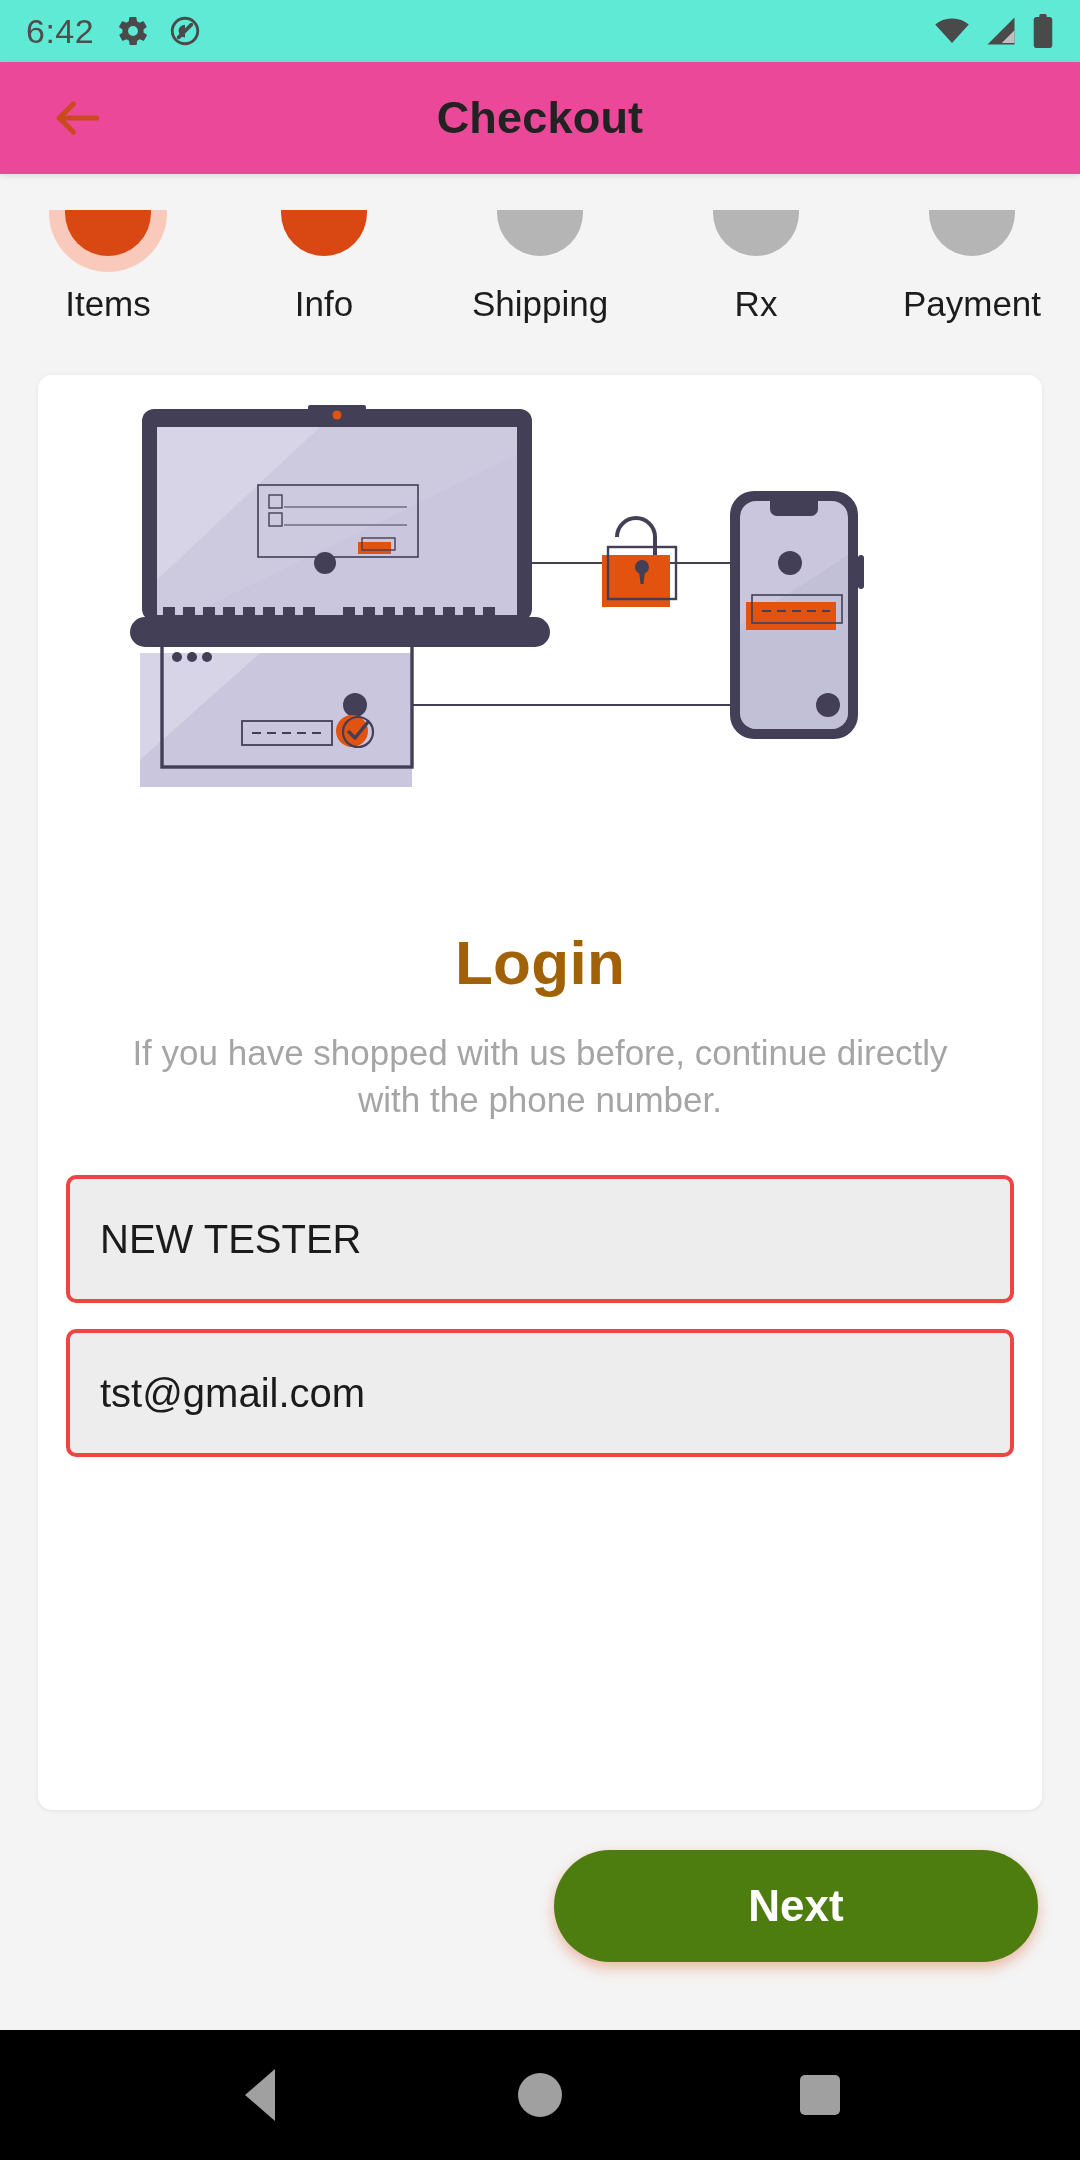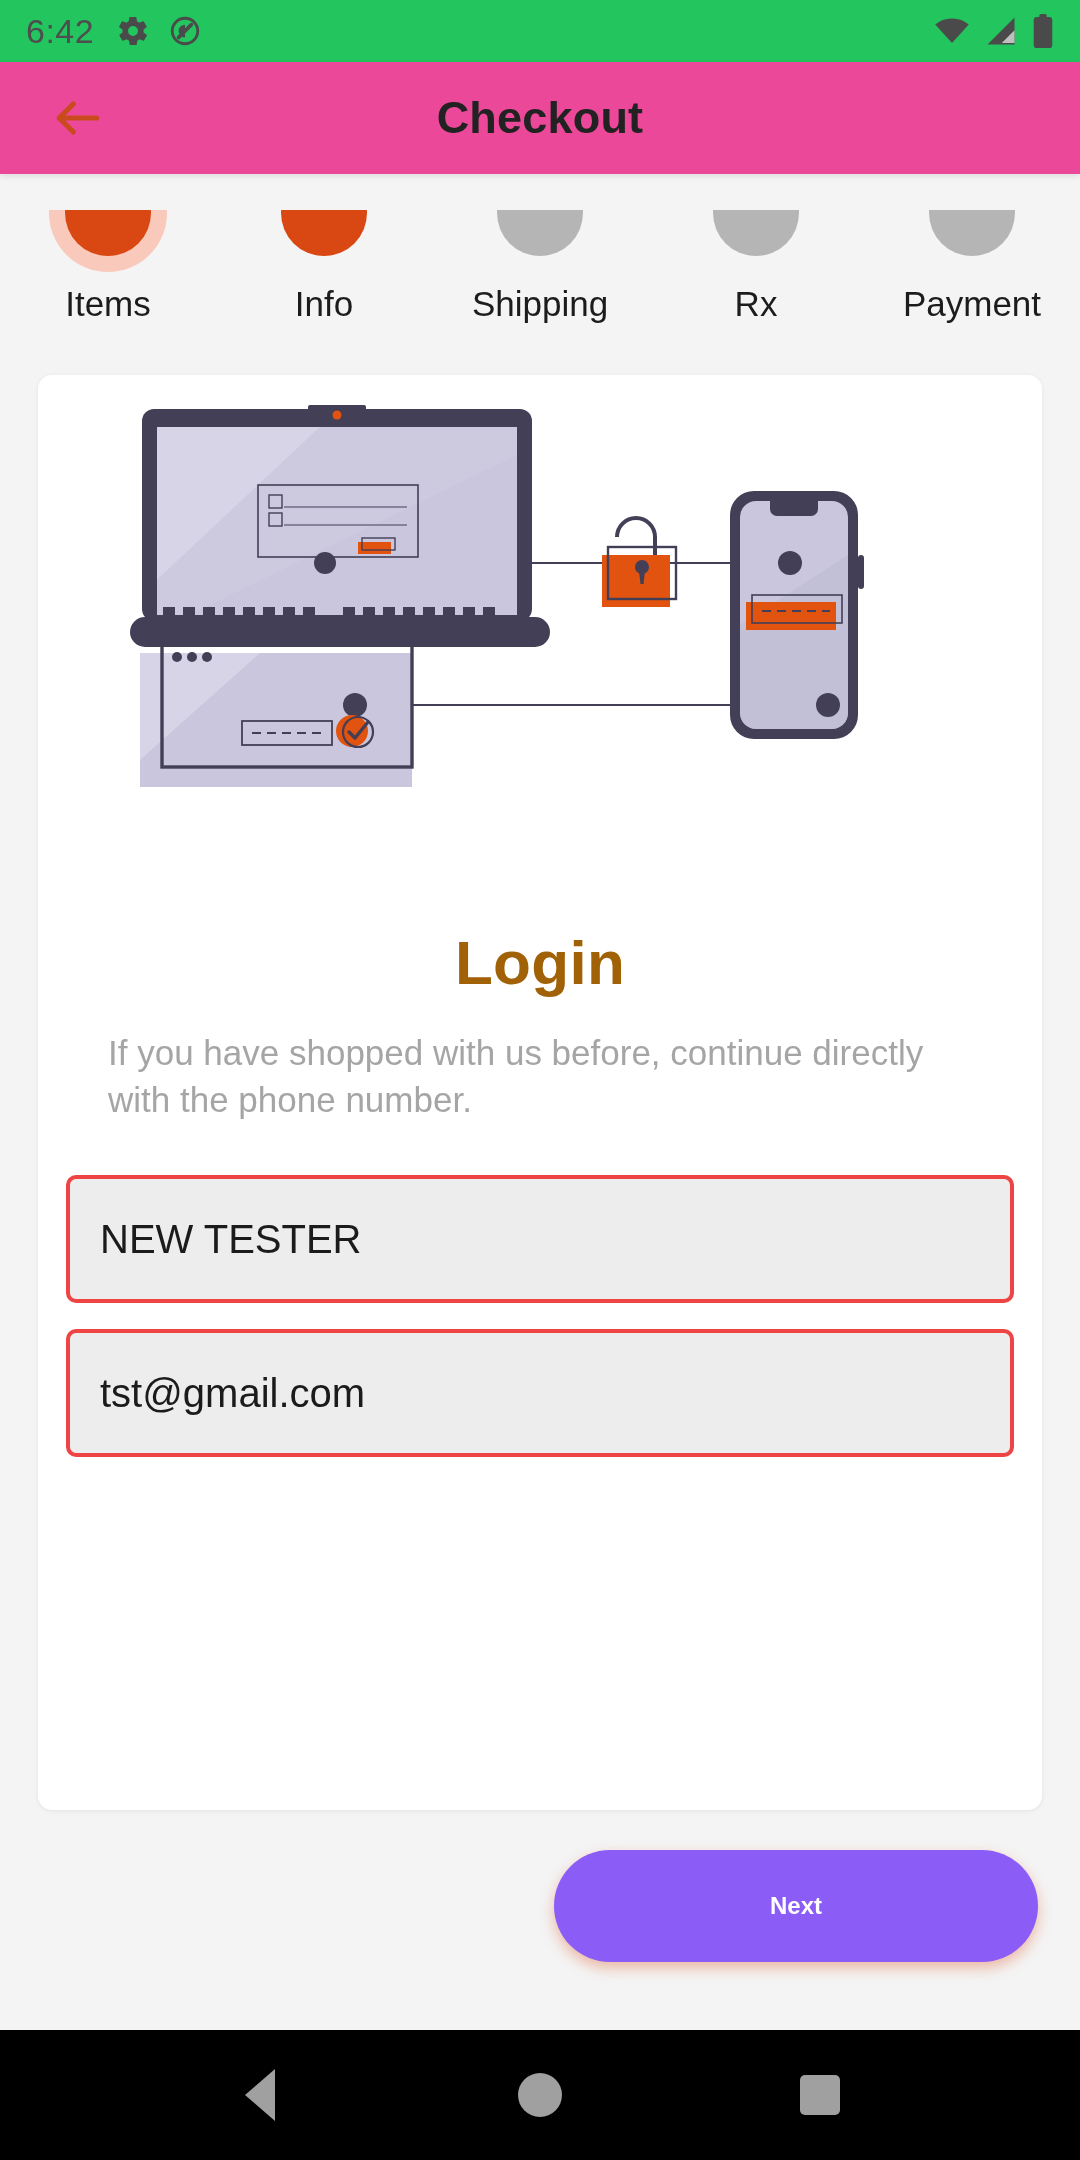--- a/index.html
+++ b/index.html
@@ -9,21 +9,21 @@
     background:#ffffff;
     font-family:"Liberation Sans", sans-serif;
     overflow:hidden;
   }
 
   .screen { position:relative; width:1080px; height:2160px; background:#f4f4f4; }
 
   
   .statusbar{
     position:absolute; left:0; top:0; width:1080px; height:62px;
-    background:#22c55e; display:flex; align-items:center;
+    background:#5eead4; display:flex; align-items:center;
     padding:0 26px; color:#4a4a4a;
   }
   .sb-time{ font-size:34px; letter-spacing:.5px; color:#4e4e4e; }
   .sb-left-icons{ display:flex; align-items:center; gap:18px; margin-left:22px; }
   .sb-right{ margin-left:auto; display:flex; align-items:center; gap:14px; }
   .sb-ico{ display:block; }
 
   
   .appbar{
     position:absolute; left:0; top:62px; width:1080px; height:112px;
@@ -81,21 +81,21 @@
   }
 
   .illus{ position:relative; width:100%; height:510px; margin-top:20px; }
   .illus svg{ display:block; margin:0 auto; }
 
   .login-title{
     text-align:center; font-size:62px; font-weight:bold;
     color:#a16207; margin-top:22px; letter-spacing:.3px;
   }
   .login-sub{
-    text-align:left; font-size:35px; line-height:1.33;
+    text-align:center; font-size:35px; line-height:1.33;
     color:#a5a5a5; margin-top:32px; padding:0 70px;
   }
 
   
   .fields{ margin-top:52px; padding:0 28px; }
   .field{
     height:128px; background:#ededed;
     border:4px solid #ef4444; border-radius:10px;
     display:flex; align-items:center;
     padding:0 30px; margin-bottom:26px;
@@ -104,22 +104,22 @@
   .field-value{ font-size:40px; color:#1b1b1b; }
   .cc{ font-size:40px; color:#1b1b1b; padding-right:28px; }
   .cc-div{
     width:2px; height:76px; background:#9a9a9a; margin-right:30px;
   }
 
   
   .next-btn{
     position:absolute; left:554px; top:1850px;
     width:484px; height:112px;
-    background:#8b5cf6; border:none; border-radius:56px;
-    color:#ffffff; font-size:24px; font-weight:bold;
+    background:#4d7c0f; border:none; border-radius:56px;
+    color:#ffffff; font-size:44px; font-weight:bold;
     font-family:"Liberation Sans", sans-serif;
     cursor:pointer;
     box-shadow:0 6px 14px rgba(221,71,20,.35);
   }
 
   
   .navbar{
     position:absolute; left:0; bottom:0; width:1080px; height:130px;
     background:#000000; display:flex; align-items:center;
     justify-content:space-around; padding:0 120px;

